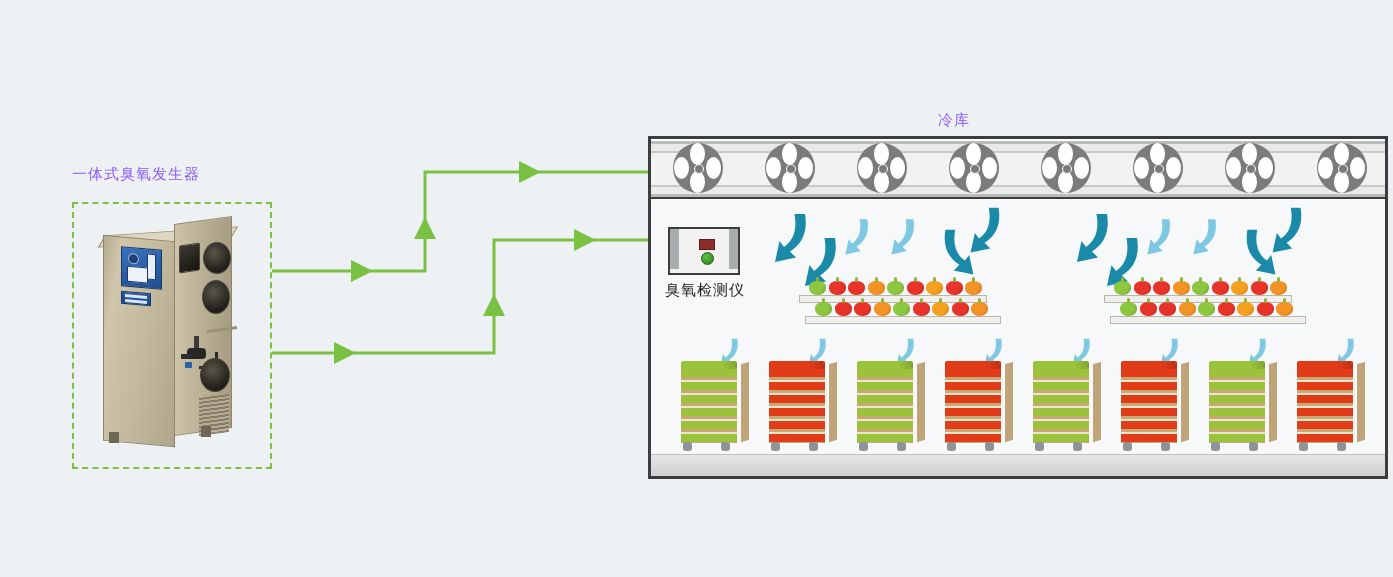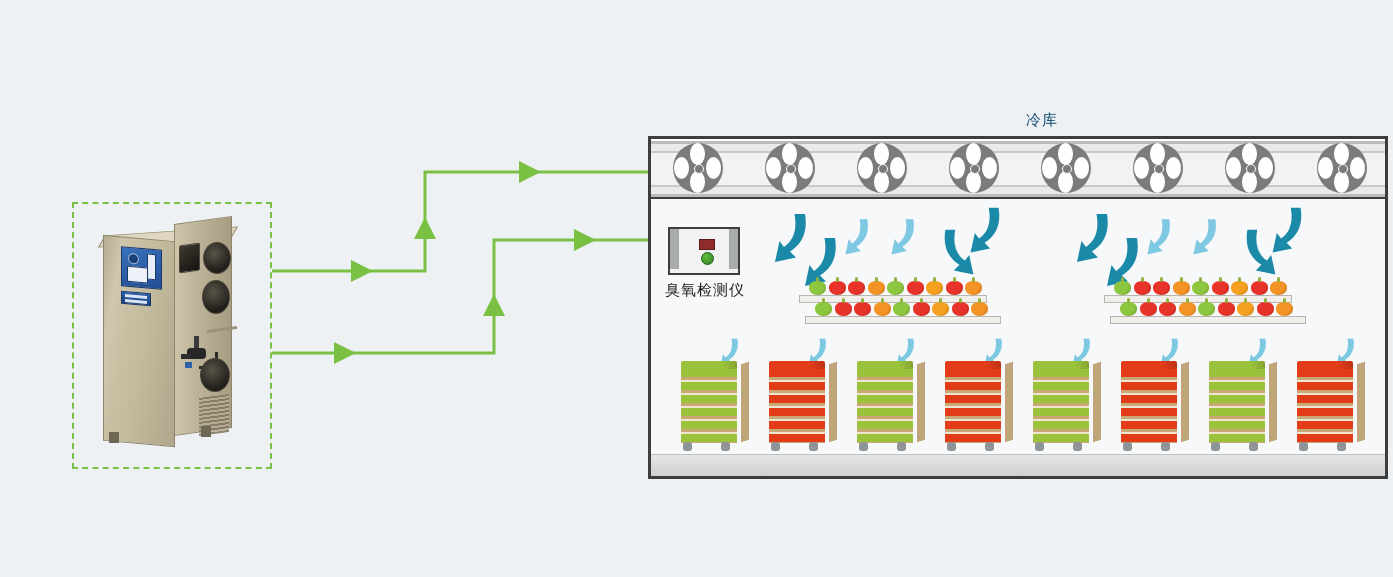--- a/index.html
+++ b/index.html
@@ -5,22 +5,22 @@
   html,body{margin:0;padding:0;}
   body{
     width:1393px;height:577px;position:relative;overflow:hidden;
     background:#eef1f4;
     font-family:"Liberation Sans","DejaVu Sans",sans-serif;
   }
   .stage{position:absolute;inset:0;}
 
   
   .lbl{
-    position:absolute;color:#0c4a6e;font-size:15px;letter-spacing:1px;
-    white-space:nowrap;text-align:right;
+    position:absolute;color:#8b5cf6;font-size:15px;letter-spacing:1px;
+    white-space:nowrap;text-align:left;
   }
 
   
   #gen-dashed{
     position:absolute;left:72px;top:202px;width:200px;height:267px;
     border:2px dashed #7ac143;box-sizing:border-box;
   }
   #gen-photo{position:absolute;left:95px;top:218px;width:150px;height:235px;}
   .cab-front{
     position:absolute;left:8px;top:20px;width:72px;height:206px;
@@ -118,20 +118,21 @@
   .pallet .body{position:absolute;left:0;top:8px;width:56px;height:74px;}
   .pallet .cap{position:absolute;left:0;top:0;width:56px;height:18px;border-radius:2px;}
   .pallet .side{position:absolute;right:-6px;top:2px;width:8px;height:78px;background:#b99a6b;transform:skewY(-18deg);opacity:.9;}
   .pallet .wheel{position:absolute;bottom:0;width:9px;height:9px;border-radius:3px;background:#8e9396;}
 </style>
 </head>
 <body>
 
 <div class="stage">
 
+  <div class="lbl" style="left:72px;top:165px;width:200px;">一体式臭氧发生器</div>
 
   <div id="gen-dashed"></div>
 
   <div id="gen-photo">
     <div class="cab-top"></div>
     <div class="cab-front"></div>
     <div class="cab-side"></div>
 
     <div class="panel">
       <span class="knob"></span>

